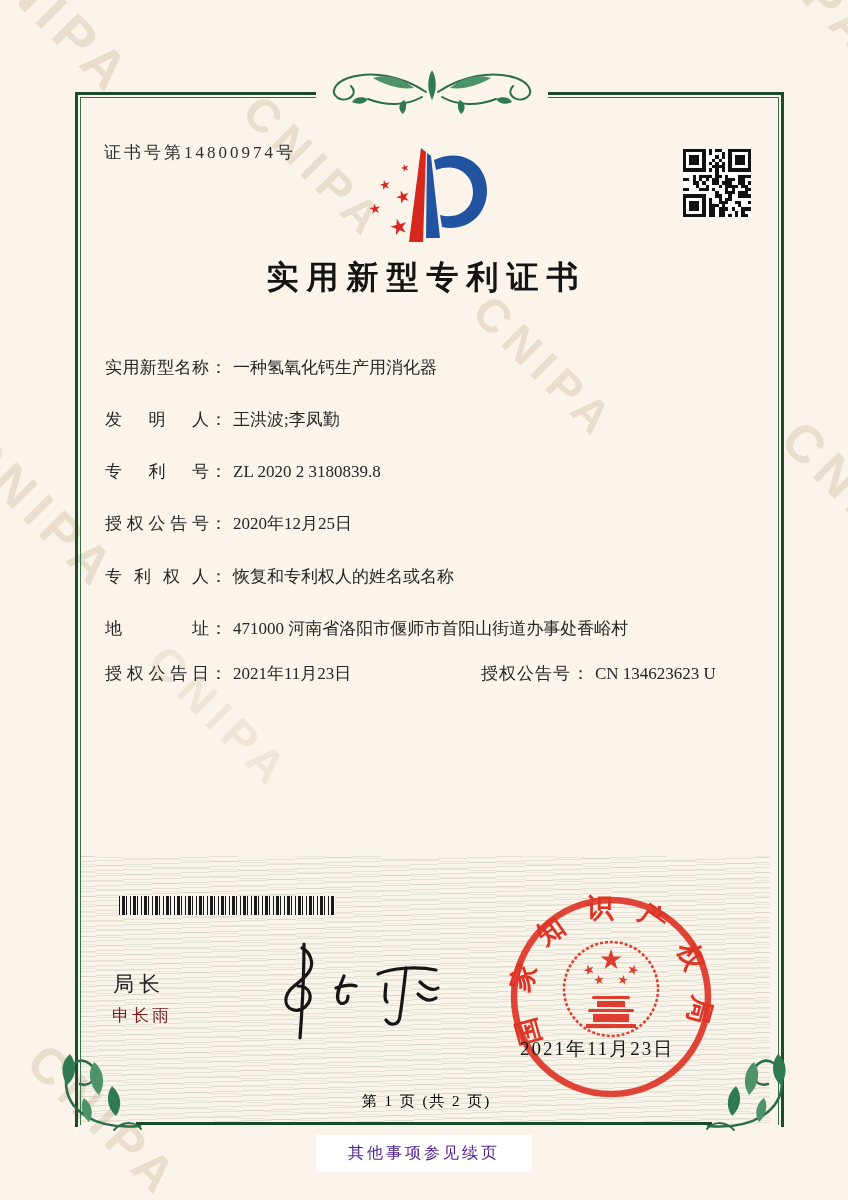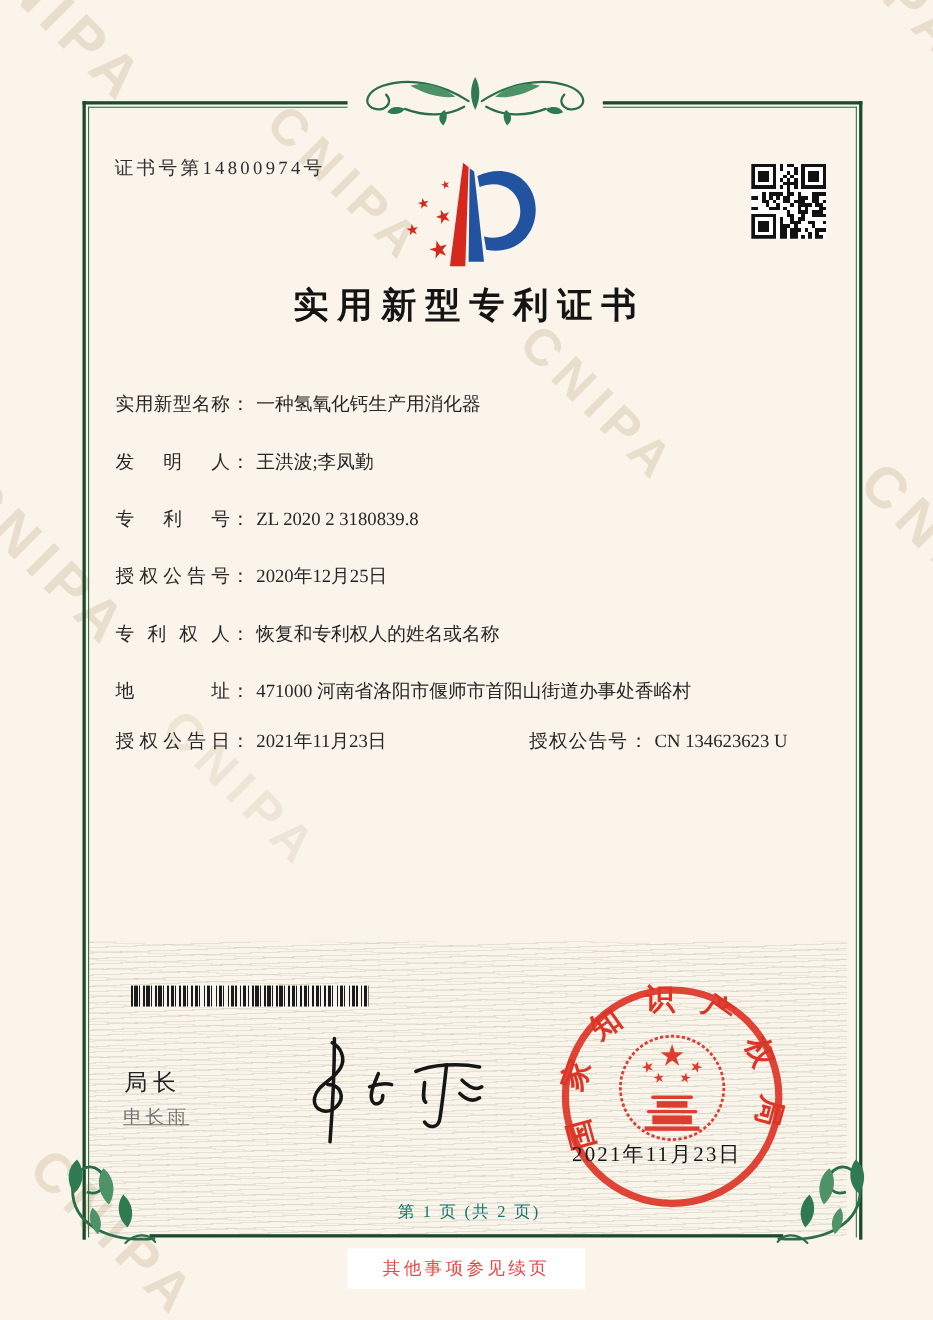--- a/index.html
+++ b/index.html
@@ -58,41 +58,41 @@
 
   
   .barcode{left:119px;top:896px;width:216px;height:19px;
     background:repeating-linear-gradient(90deg,
       #1a1a1a 0px,#1a1a1a 1.5px,#f6f4ee 1.5px,#f6f4ee 3px,
       #1a1a1a 3px,#1a1a1a 6px,#f6f4ee 6px,#f6f4ee 7px,
       #1a1a1a 7px,#1a1a1a 8px,#f6f4ee 8px,#f6f4ee 11px);}
 
   
   .signer-title{left:113px;top:970px;font-size:21px;letter-spacing:5px;color:#222;}
-  .signer-name{left:112px;top:1004px;font-size:17px;letter-spacing:3px;color:#737373;text-decoration:underline;}
+  .signer-name{left:112px;top:1004px;font-size:17px;letter-spacing:3px;color:#7f1d1d;}
   .signature{left:240px;top:942px;}
 
   
   .seal{left:496px;top:884px;z-index:4;}
   .fill-seal{fill:var(--seal-red,#dd3426);}
   .stroke-seal{stroke:var(--seal-red,#dd3426);fill:none;}
   .seal-text{font-size:27px;font-weight:bold;letter-spacing:22px;fill:var(--seal-red,#dd3426);
              font-family:"Liberation Serif","DejaVu Serif",serif;}
   .seal-date{left:520px;top:1036px;width:190px;font-size:19px;letter-spacing:2px;
              color:#151515;z-index:5;}
 
   
   .fill-logo-red{fill:var(--logo-red,#d7281e);}
   .fill-logo-blue{fill:var(--logo-blue,#2153a0);}
 
   
   .page-num{left:75px;top:1092px;width:703px;text-align:center;font-size:15px;
-            letter-spacing:2px;color:#0f766e;}
+            letter-spacing:2px;color:#000000;}
   .note-box{left:50%;top:1135px;transform:translateX(-50%);background:#ffffff;
-            padding:8px 32px;font-size:16px;letter-spacing:3px;color:#ef4444;}
+            padding:8px 32px;font-size:16px;letter-spacing:3px;color:#4c1d95;}
 </style>
 </head>
 <body>
 
 <svg width="0" height="0" style="position:absolute">
   <defs>
     <g id="star">
       <polygon points="0,-1 0.225,-0.309 0.951,-0.309 0.363,0.118 0.588,0.809 0,0.382 -0.588,0.809 -0.363,0.118 -0.951,-0.309 -0.225,-0.309"></polygon>
     </g>
   </defs>

